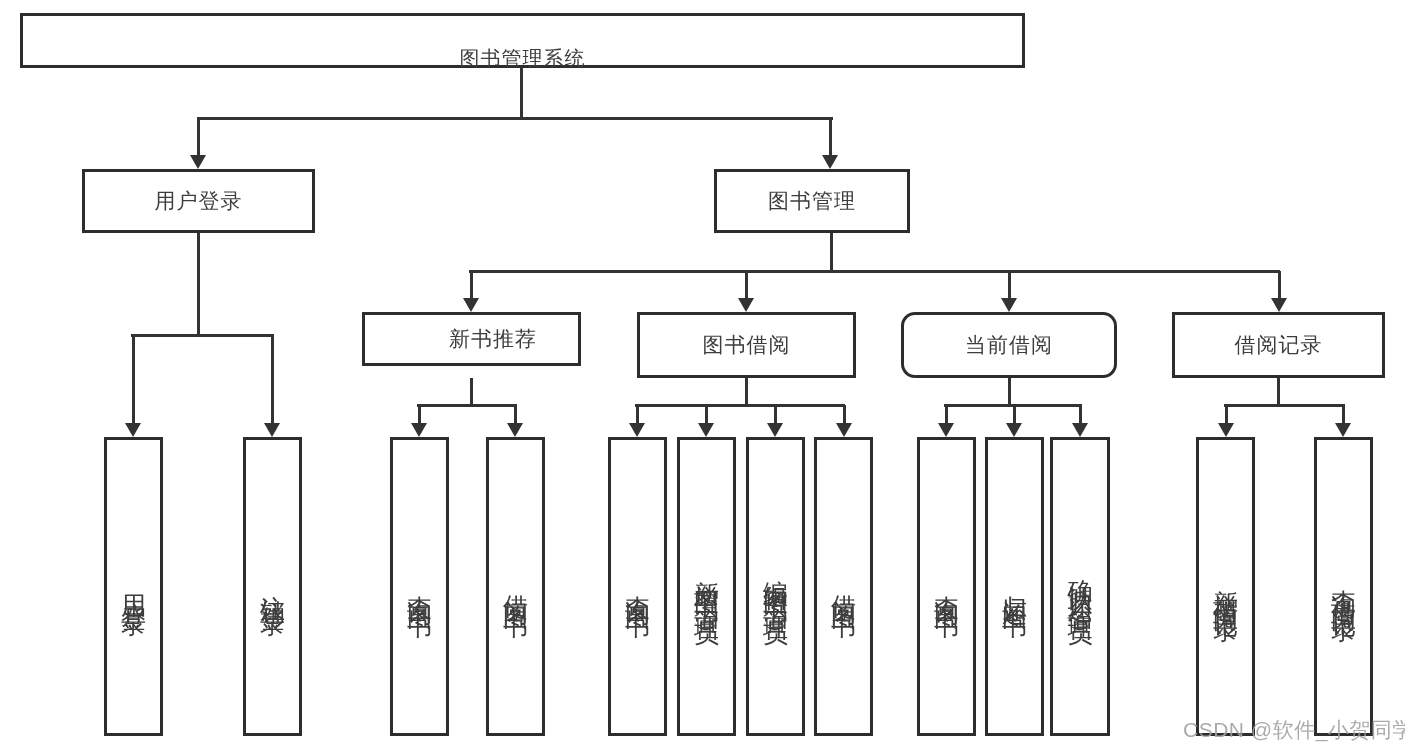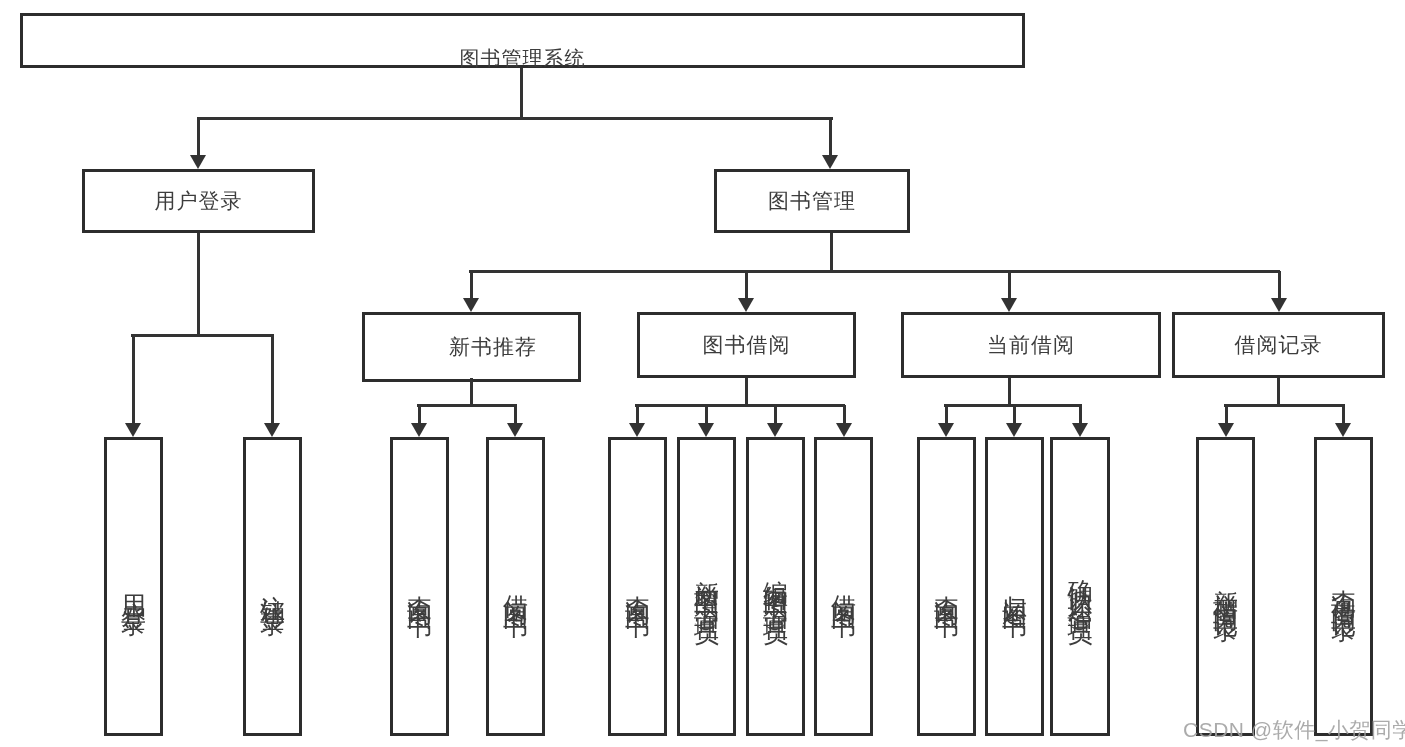--- a/index.html
+++ b/index.html
@@ -77,27 +77,27 @@
   <div class="arrow" style="left:125px;top:335px;height:102px;"></div>
   <div class="arrow" style="left:264px;top:335px;height:102px;"></div>
 
   <div class="line" style="left:830px;top:233px;width:3px;height:39px;"></div>
   <div class="line" style="left:469px;top:270px;width:811px;height:3px;"></div>
   <div class="arrow" style="left:463px;top:271px;height:41px;"></div>
   <div class="arrow" style="left:738px;top:271px;height:41px;"></div>
   <div class="arrow" style="left:1001px;top:271px;height:41px;"></div>
   <div class="arrow" style="left:1271px;top:271px;height:41px;"></div>
 
-  <div class="box" style="left:362px;top:312px;width:219px;height:70px;padding-left:43px;">
+  <div class="box" style="left:362px;top:312px;width:219px;height:54px;padding-left:43px;">
     <span class="h-label">新书推荐</span>
   </div>
   <div class="box" style="left:637px;top:312px;width:219px;height:66px;text-align:center;">
     <span class="h-label">图书借阅</span>
   </div>
-  <div class="box" style="left:901px;top:312px;width:260px;height:66px;">
+  <div class="box" style="left:901px;top:312px;width:216px;height:66px;border-radius:14px;">
     <span class="h-label">当前借阅</span>
   </div>
   <div class="box" style="left:1172px;top:312px;width:213px;height:66px;">
     <span class="h-label">借阅记录</span>
   </div>
 
   <div class="line" style="left:470px;top:378px;width:3px;height:27px;"></div>
   <div class="line" style="left:417px;top:404px;width:100px;height:3px;"></div>
   <div class="arrow" style="left:411px;top:405px;height:32px;"></div>
   <div class="arrow" style="left:507px;top:405px;height:32px;"></div>

